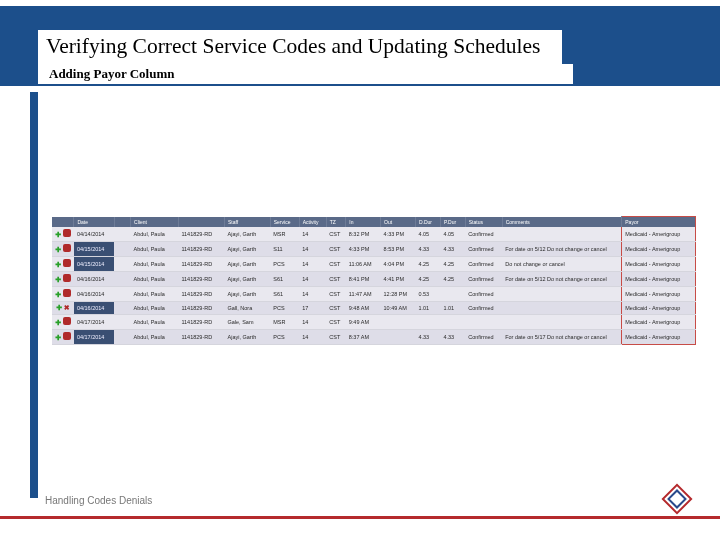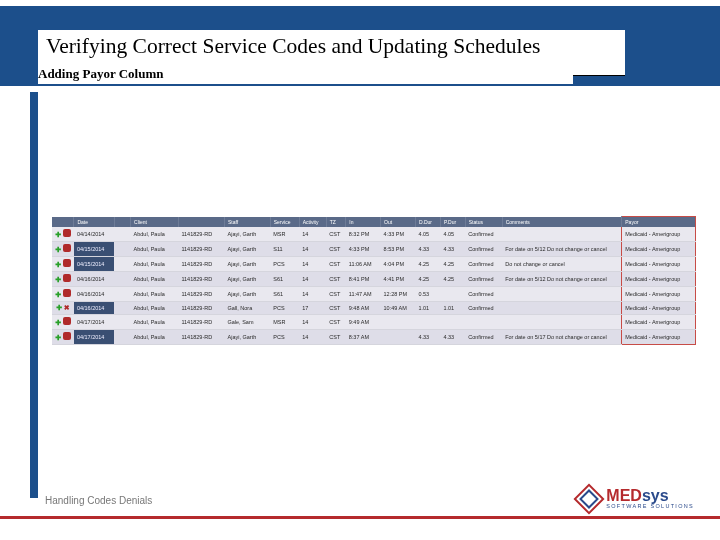--- a/index.html
+++ b/index.html
@@ -11,31 +11,31 @@
     position: relative;
   }
   .blue-banner {
     position: absolute;
     top: 6px; left: 0; width: 720px; height: 80px;
     background: #1c4f8b;
   }
   .title-box {
     position: absolute;
     top: 30px; left: 38px;
-    width: 587px;
+    width: 524px;
     background: #fff;
     padding: 4px 8px 16px 8px;
     border-bottom: 1.2px solid #000;
   }
   .title-box h1 { font-size: 21.5px; font-weight: 400; }
   .subtitle {
     position: absolute; top: 64px; left: 38px;
     background: #fff;
     width: 535px;
-    padding: 2px 0;
+    padding: 2px 11px;
     font-family: "Times New Roman", serif;
     font-size: 13px; font-weight: 700;
   }
   .left-bar {
     position: absolute;
     top: 92px; left: 30px;
     width: 8px; height: 406px;
     background: #1c4f8b;
   }
   
@@ -312,19 +312,13 @@
   </table>
 </div>
 
 <div class="footer-text">Handling Codes Denials</div>
 <div class="red-line"></div>
 
 <div class="logo">
   <div class="logo-mark">
     <div class="logo-mark-inner"></div>
   </div>
-  <div class="logo-text">
-    <div class="l1">
-      <span class="med">MED</span><span class="sys">sys</span>
-    </div>
-    <div class="l2">SOFTWARE SOLUTIONS</div>
-  </div>
 </div>
 
 </body></html>

